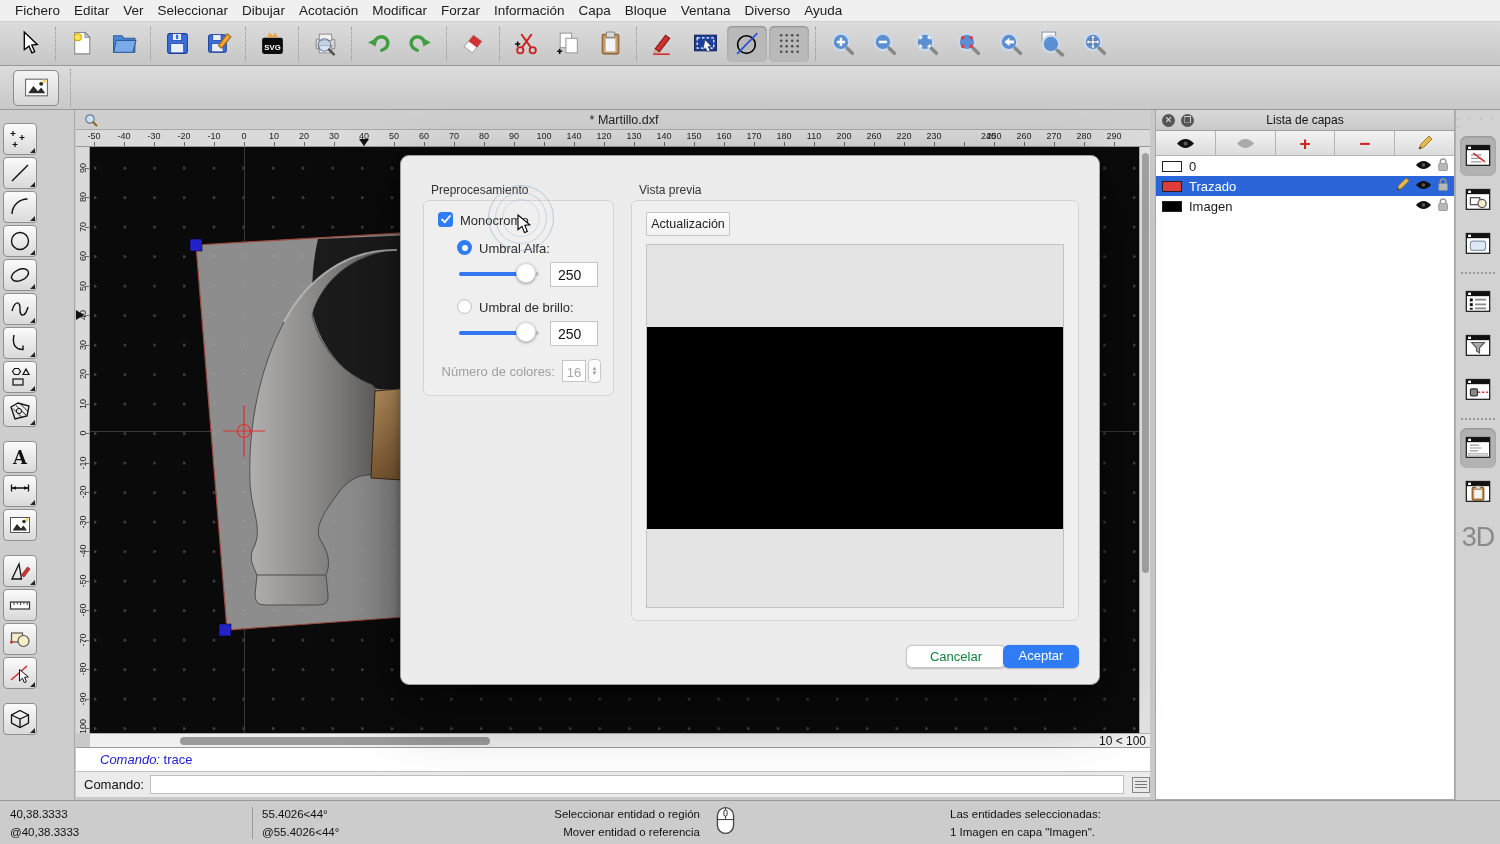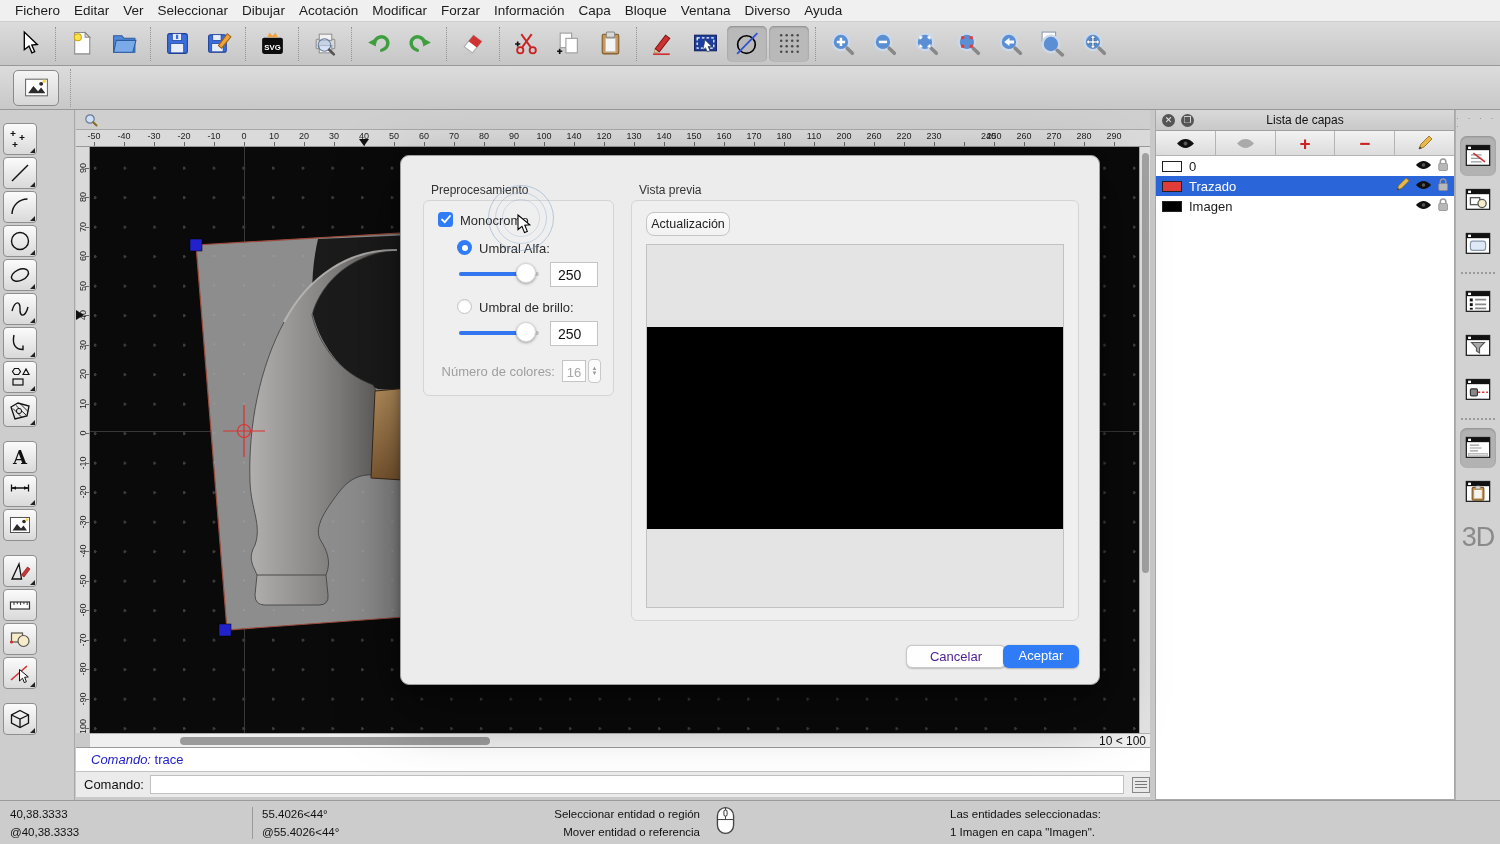--- a/index.html
+++ b/index.html
@@ -42,21 +42,21 @@
     background-size:29.7px 29.5px; overflow:hidden; }
   #axisH { position:absolute; left:0; top:284px; width:100%; height:1px; background:#383838; }
   #axisV { position:absolute; left:154px; top:0; width:1px; height:100%; background:#383838; }
 
   #vscroll { left:1139px; top:147px; width:11px; height:586px; background:#e2e2e2; border-left:1px solid #aaa; }
   #vthumb { position:absolute; left:2px; top:6px; width:7px; height:420px; background:#a2a2a2; border-radius:3.5px; }
   #hscroll { left:90px; top:733px; width:1060px; height:14px; background:#efefef; border-top:1px solid #b0b0b0; }
   #hthumb { position:absolute; left:90px; top:3px; width:310px; height:8px; background:#9a9a9a; border-radius:4px; }
   #grid-status { position:absolute; right:4px; top:0; font-size:12px; color:#111; line-height:14px; }
 
-  #cmd-history { left:76px; top:747px; width:1074px; height:24px; background:#fff; border-top:1px solid #9a9a9a; font-size:13px; line-height:23px; padding-left:15px; color:#2222cc; }
+  #cmd-history { left:76px; top:747px; width:1074px; height:24px; background:#fff; border-top:1px solid #9a9a9a; font-size:13px; line-height:23px; padding-left:24px; color:#2222cc; }
   #cmd-history i { font-style:italic; }
   #cmd-row { left:76px; top:771px; width:1074px; height:26px; background:#ebebeb; border-top:1px solid #c2c2c2; display:flex; align-items:center; padding-left:8px; }
   #cmd-label { font-size:13px; color:#111; margin-right:6px; }
   #cmd-input { width:980px; height:19px; border:1px solid #c0c0c0; background:#fff; font-size:13px; padding:0 4px; outline:none; }
   #cmd-toggle { width:18px; height:16px; margin-left:8px; border:1px solid #888; background:#e8e8e8; display:flex; flex-direction:column; justify-content:space-evenly; padding:2px; }
   #cmd-toggle div { height:1px; background:#777; }
 
   
   #layers { left:1155px; top:110px; width:300px; height:690px; background:#fff; border:1px solid #a8a8a8; border-top:none; }
   #layers-titlebar { height:21px; background:linear-gradient(#d9d9d9,#c9c9c9); border-bottom:1px solid #a0a0a0; display:flex; align-items:center; position:relative; }
@@ -95,25 +95,25 @@
   .chk { position:absolute; width:15px; height:15px; border-radius:3.5px; background:#2f7cf6; display:flex; align-items:center; justify-content:center; }
   .radio { position:absolute; width:15px; height:15px; border-radius:50%; }
   .radio.on { background:#2f7cf6; } .radio.on::after { content:""; position:absolute; left:4.5px; top:4.5px; width:6px; height:6px; border-radius:50%; background:#fff; }
   .radio.off { background:#fff; border:1px solid #c2c2c2; box-shadow:inset 0 1px 2px rgba(0,0,0,.08); }
   .sltrack { position:absolute; width:80px; height:4px; border-radius:2px; background:#c8c8c8; }
   .slfill { position:absolute; left:0; top:0; height:4px; width:67px; border-radius:2px; background:#3377f0; }
   .slthumb { position:absolute; width:20px; height:20px; border-radius:50%; background:#fff; border:0.5px solid #d8d8d8; box-shadow:0 1px 3px rgba(0,0,0,.35); }
   .valbox { position:absolute; width:48px; height:25px; background:#fff; border:1px solid #c4c4c4; font-size:14px; line-height:24px; padding-left:7px; color:#111; }
   .valbox.dis { width:24px; height:22px; font-size:13px; color:#a8a8a8; text-align:center; padding-left:0; }
   .stepper { position:absolute; width:13px; height:24px; background:#fbfbfb; border:1px solid #c8c8c8; border-radius:4px; display:flex; flex-direction:column; align-items:center; justify-content:center; color:#9a9a9a; font-size:6px; line-height:5px; }
-  #update-btn { position:absolute; left:245px; top:56px; width:84px; height:24px; background:linear-gradient(#fdfdfd,#f1f1f1); border:1px solid #c6c6c6; border-radius:8px; font-size:12.5px; color:#222; text-align:center; line-height:22px; }
+  #update-btn { position:absolute; left:245px; top:56px; width:84px; height:24px; background:linear-gradient(#fdfdfd,#f1f1f1); border:1px solid #c6c6c6; border-radius:0; font-size:12.5px; color:#222; text-align:center; line-height:22px; }
   #preview-frame { position:absolute; left:245px; top:88px; width:418px; height:364px; background:#e4e4e4; border:1px solid #c2c2c2; }
   #preview-black { position:absolute; left:0; top:82px; width:100%; height:202px; background:#000; }
   .dbtn { position:absolute; height:23px; border-radius:6px; font-size:13px; text-align:center; line-height:22px; }
-  #cancel-btn { left:505px; top:489px; width:100px; background:#fefefe; border:0.5px solid #c8c8c8; box-shadow:0 0.5px 1.5px rgba(0,0,0,.2); color:#4c1d95; }
+  #cancel-btn { left:505px; top:489px; width:100px; background:#fefefe; border:0.5px solid #c8c8c8; box-shadow:0 0.5px 1.5px rgba(0,0,0,.2); color:#15803d; }
   #accept-btn { left:602px; top:489px; width:76px; background:#2f7cf6; color:#fff; box-shadow:0 0.5px 1.5px rgba(0,0,0,.25); }
   .ripple { position:absolute; border-radius:50%; border:1.5px solid rgba(135,165,205,.55); }
 </style>
 </head>
 <body>
 
 <div class="abs" id="menubar">
     <div class="mi">Fichero</div>
     <div class="mi">Editar</div>
     <div class="mi">Ver</div>
@@ -452,20 +452,21 @@
     </div>
   </div>
 
 <div class="abs" id="doc-titlebar">
   <span style="margin-left:8px;display:flex">
     <svg width="14" height="14" viewBox="0 0 14 14">
         <circle cx="6" cy="6" r="4.2" fill="#cfe0f4" stroke="#667a99" stroke-width="1.2"></circle>
         <path d="M9.2 9.2 L12.5 12.5" stroke="#8a6a20" stroke-width="2" stroke-linecap="round"></path>
       </svg>
   </span>
+  <span id="doc-title">* Martillo.dxf</span>
 </div>
 
 <div class="abs" id="rulerH">
     <span class="rhl" style="left: 6px;">-50</span>
     <span class="rht" style="left: 18px;"></span>
     <span class="rhl" style="left: 36px;">-40</span>
     <span class="rht" style="left: 48px;"></span>
     <span class="rhl" style="left: 66px;">-30</span>
     <span class="rht" style="left: 78px;"></span>
     <span class="rhl" style="left: 96px;">-20</span>

